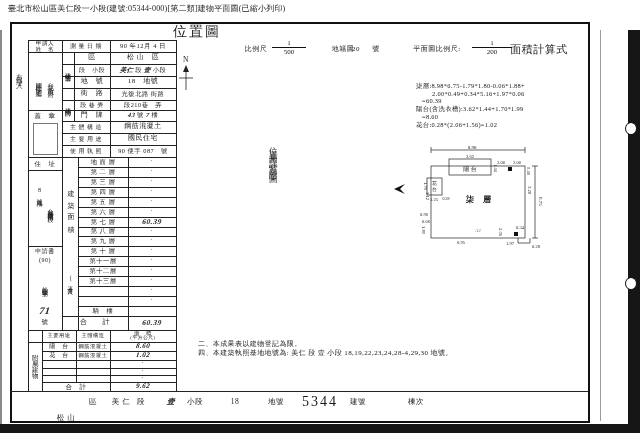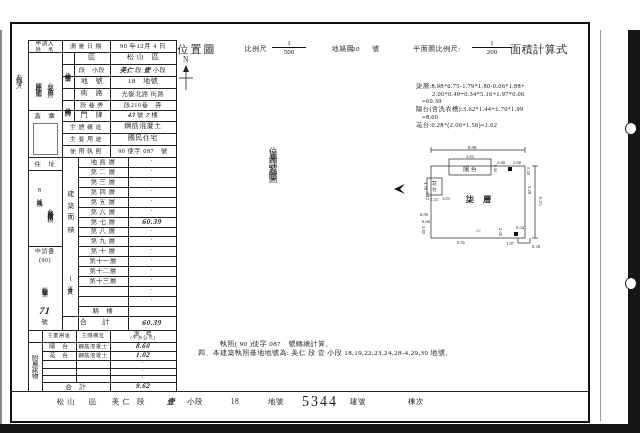--- a/index.html
+++ b/index.html
@@ -20,20 +20,21 @@
   .ind1{padding-left:16px;}.ind2{padding-left:6px;}
   .note-line{font-size:7px;line-height:9.4px;letter-spacing:.4px;white-space:pre;}
   .nind{padding-left:22px;}
   svg text{font-family:"Liberation Serif","DejaVu Serif",serif;}
 </style>
 </head>
 <body>
 
 <div id="page">
 
+  <div class="abs" style="left:8px;top:3px;width:420px;height:12px;font-size:8px;letter-spacing:.2px;">臺北市松山區美仁段一小段(建號:05344-000)[第二類]建物平面圖(已縮小列印)</div>
   <div class="abs" style="left:0;top:30px;width:2px;height:395px;background:#8a8a8a;"></div>
   <div class="abs" style="left:600px;top:30px;width:1px;height:391px;background:#9a9a9a;"></div>
   <div class="abs" style="left:628px;top:30px;width:12px;height:403px;background:#161616;"></div>
   <div class="abs" style="left:625px;top:122px;width:10px;height:11px;background:#fff;border-radius:50%;border:1px solid #111;"></div>
   <div class="abs" style="left:625px;top:277px;width:10px;height:11px;background:#fff;border-radius:50%;border:1px solid #111;"></div>
   <div class="abs" style="left:0;top:424px;width:640px;height:9px;background:#161616;"></div>
 
   <div class="abs" style="left:10px;top:22px;width:576px;height:397px;border:2px solid #111;"></div>
 
 
@@ -189,21 +190,21 @@
   <div class="cell hw" style="left:110px;top:342px;width:66px;height:9px;font-size:7px;">8.60</div>
   <div class="cell" style="left:42px;top:351px;width:34px;height:9px;font-size:6px;">花　台</div>
   <div class="cell" style="left:76px;top:351px;width:34px;height:9px;font-size:5.3px;">鋼筋混凝土</div>
   <div class="cell hw" style="left:110px;top:351px;width:66px;height:9px;font-size:7px;">1.02</div>
   <div class="cell" style="left:110px;top:360px;width:66px;height:8px;">·</div>
   <div class="cell" style="left:110px;top:368px;width:66px;height:7px;">·</div>
   <div class="cell" style="left:110px;top:375px;width:66px;height:7px;">·</div>
   <div class="cell" style="left:42px;top:382px;width:68px;height:9px;font-size:6.5px;">合　計</div>
   <div class="cell hw" style="left:110px;top:382px;width:66px;height:9px;font-size:7px;">9.62</div>
 
-  <div class="cell" style="left:178px;top:43px;width:38px;height:12px;font-size:11px;letter-spacing:2px;">位置圖</div>
+  <div class="cell" style="left:178px;top:26px;width:38px;height:12px;font-size:14px;letter-spacing:2px;">位置圖</div>
   <div class="cell" style="left:242px;top:44px;width:28px;height:11px;font-size:7px;">比例尺</div>
   <div class="frac" style="left:272px;top:39px;width:34px;">
     <span class="num">1</span>
     <span class="den">500</span>
   </div>
   <div class="cell" style="left:328px;top:44px;width:30px;height:11px;font-size:7px;">地籍圖</div>
   <div class="cell" style="left:348px;top:44px;width:16px;height:11px;font-size:7px;">20</div>
   <div class="cell" style="left:370px;top:44px;width:12px;height:11px;font-size:7px;">號</div>
 
   <div class="cell" style="left:180px;top:55px;width:12px;height:10px;font-size:7.5px;">N</div>
@@ -280,25 +281,25 @@
     <text transform="rotate(90 9 84)" x="9" y="84" font-size="4.5" fill="#222" stroke="none">1.80</text>
 
     <text x="48" y="101.5" text-anchor="middle" font-size="4.5" fill="#222" stroke="none">6.95</text>
     <text transform="rotate(90 86 86)" x="86" y="86" font-size="4.5" fill="#222" stroke="none">2.06</text>
     <text x="97" y="102.5" text-anchor="middle" font-size="4.5" fill="#222" stroke="none">1.97</text>
     <text x="107" y="87" text-anchor="middle" font-size="4.5" fill="#222" stroke="none">0.34</text>
     <rect x="101" y="90" width="4" height="4" fill="#111" stroke="none"></rect>
   </svg>
 
   <div class="abs" style="left:198px;top:340px;width:386px;height:50px;">
-    <div class="note-line nind">執照( 90 )使字 087　號轉繪計算。</div>
+    <div class="note-line">二、本成果表以建物登記為限。</div>
     <div class="note-line">四、本建築執照基地地號為: 美仁 段 壹 小段 18,19,22,23,24,28-4,29,30 地號。</div>
   </div>
 
-  <div class="cell" style="left:52px;top:396px;width:28px;height:13px;font-size:7.5px;">松 山</div>
+  <div class="cell" style="left:52px;top:412px;width:28px;height:13px;font-size:7.5px;">松 山</div>
   <div class="cell" style="left:86px;top:396px;width:14px;height:13px;font-size:7.5px;">區</div>
   <div class="cell" style="left:106px;top:396px;width:30px;height:13px;font-size:7.5px;">美 仁</div>
   <div class="cell" style="left:134px;top:396px;width:14px;height:13px;font-size:7.5px;">段</div>
   <div class="cell hw" style="left:164px;top:396px;width:14px;height:13px;font-size:7.5px;">壹</div>
   <div class="cell" style="left:184px;top:396px;width:22px;height:13px;font-size:7.5px;">小段</div>
   <div class="cell" style="left:226px;top:396px;width:18px;height:13px;font-size:7.5px;">18</div>
   <div class="cell" style="left:266px;top:396px;width:20px;height:13px;font-size:7.5px;">地號</div>
   <div class="cell" style="left:296px;top:393px;width:48px;height:17px;font-size:14px;letter-spacing:2px;">5344</div>
   <div class="cell" style="left:348px;top:396px;width:20px;height:13px;font-size:7.5px;">建號</div>
   <div class="cell" style="left:406px;top:396px;width:20px;height:13px;font-size:7.5px;">棟次</div>

